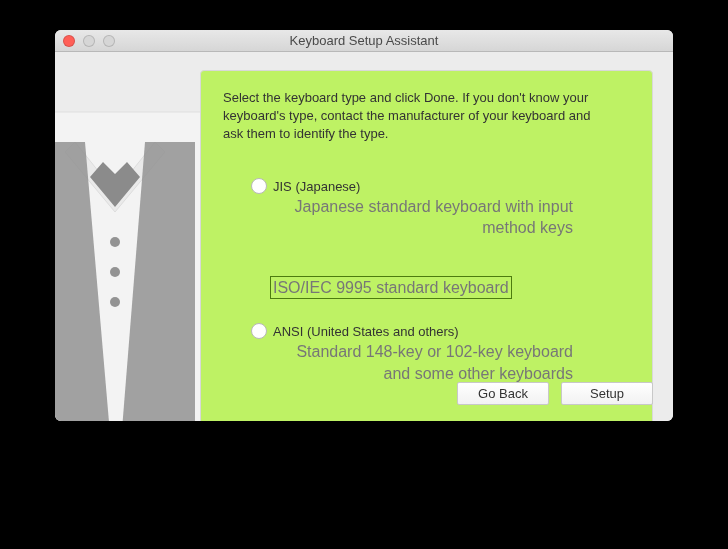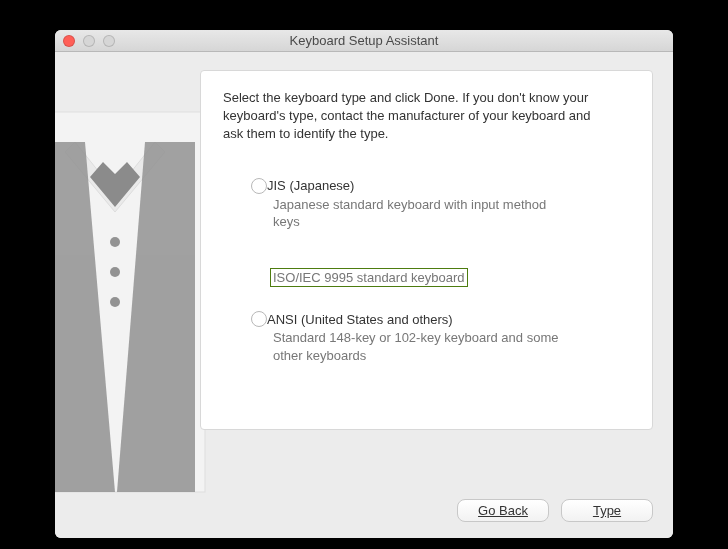--- a/index.html
+++ b/index.html
@@ -10,21 +10,21 @@
       font-family: -apple-system, "Helvetica Neue", Helvetica, Arial, sans-serif;
       font-size: 13px;
       color: #333;
       position: relative;
     }
     .window {
       position: absolute;
       left: 55px;
       top: 30px;
       width: 618px;
-      height: 508px;
+      height: 391px;
       background: #ececec;
       border-radius: 6px;
       box-shadow: 0 20px 40px rgba(0,0,0,0.5);
       overflow: hidden;
     }
     .titlebar {
       height: 22px;
       background: linear-gradient(#e8e8e8, #d6d6d6);
       border-bottom: 1px solid #b8b8b8;
       display: flex;
@@ -75,41 +75,42 @@
       bottom: 60px;
     }
     .heading {
       font-weight: 700;
       font-size: 13px;
       color: #333;
       margin-bottom: 12px;
       margin-left: 6px;
     }
     .inset {
-      background: #ffffff;
+      background: #bef264;
       border: 1px solid #d8d8d8;
       border-radius: 4px;
       padding: 18px 38px 20px 22px;
       height: 360px;
     }
     .instructions {
       font-size: 13px;
       line-height: 1.4;
       color: #333;
       margin-bottom: 34px;
     }
     .options {
       margin-left: 28px;
     }
     .option {
       margin-bottom: 24px;
     }
     .radio-row {
       display: flex;
-      align-items: center;
+      align-items: flex-end;
+      gap: 6px;
     }
     .radio {
       width: 16px;
       height: 16px;
       border-radius: 50%;
       background: #fff;
       border: 1px solid #b8b8b8;
       display: inline-flex;
       align-items: center;
       justify-content: center;
@@ -124,26 +125,27 @@
       width: 6px;
       height: 6px;
       background: #fff;
       border-radius: 50%;
     }
     .opt-label {
       font-size: 13px;
       color: #333;
     }
     .opt-desc {
-      font-size: 13px;
+      font-size: 16px;
       color: #777;
       margin-left: 22px;
       margin-top: 2px;
       line-height: 1.35;
       max-width: 300px;
+      text-align: right;
     }
     .highlight-box {
       border: 1px solid #4d7c0f;
       display: inline-block;
       padding: 0 2px;
       margin-left: 19px;
       margin-top: 13px;
     }
     .highlight-box .opt-desc {
       margin-left: 0;
@@ -152,28 +154,27 @@
     .footer {
       position: absolute;
       right: 20px;
       bottom: 16px;
       display: flex;
       gap: 12px;
     }
     .btn {
       background: linear-gradient(#ffffff, #f2f2f2);
       border: 1px solid #c8c8c8;
-      border-radius: 8px;
+      border-radius: 2px;
       padding: 3px 0;
       font-size: 13px;
       color: #333;
       width: 92px;
       text-align: center;
       cursor: default;
-      text-decoration: underline;
     }
   </style>
 </head>
 <body>
 
 <div class="window">
   <div class="titlebar">
     <div class="traffic-lights">
       <div class="tl tl-close"></div>
       <div class="tl tl-min"></div>
@@ -223,17 +224,17 @@
             </div>
             <div class="opt-desc">Standard 148-key or 102-key keyboard and some other keyboards</div>
           </div>
 
         </div>
       </div>
     </div>
 
     <div class="footer">
       <div class="btn">Go Back</div>
-      <div class="btn">Type</div>
+      <div class="btn">Setup</div>
     </div>
 
   </div>
 </div>
 
 </body></html>

